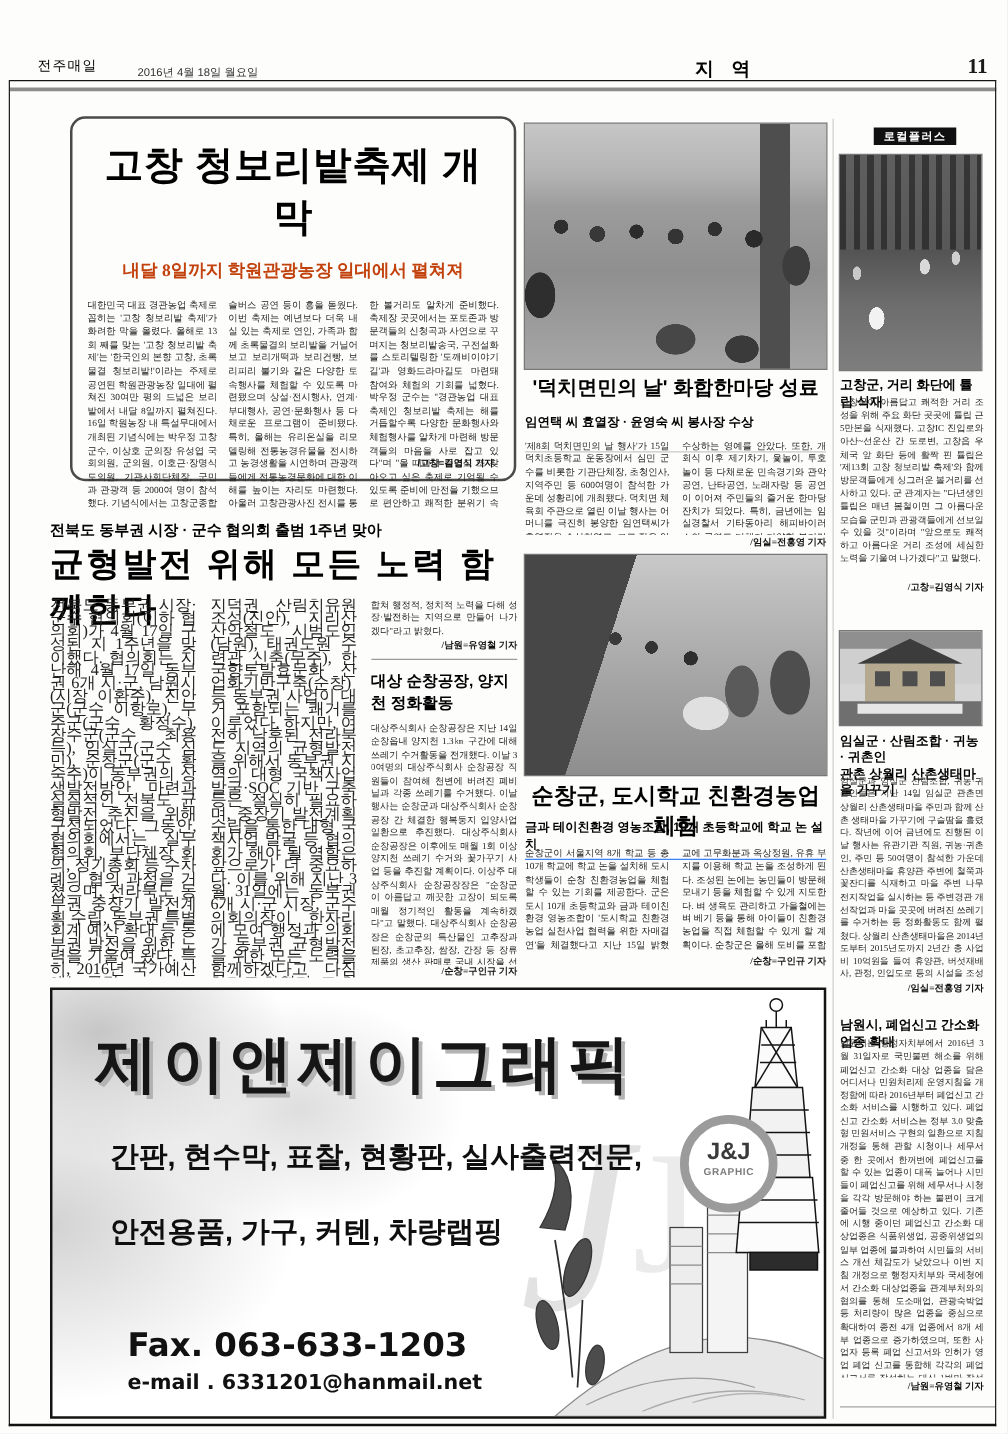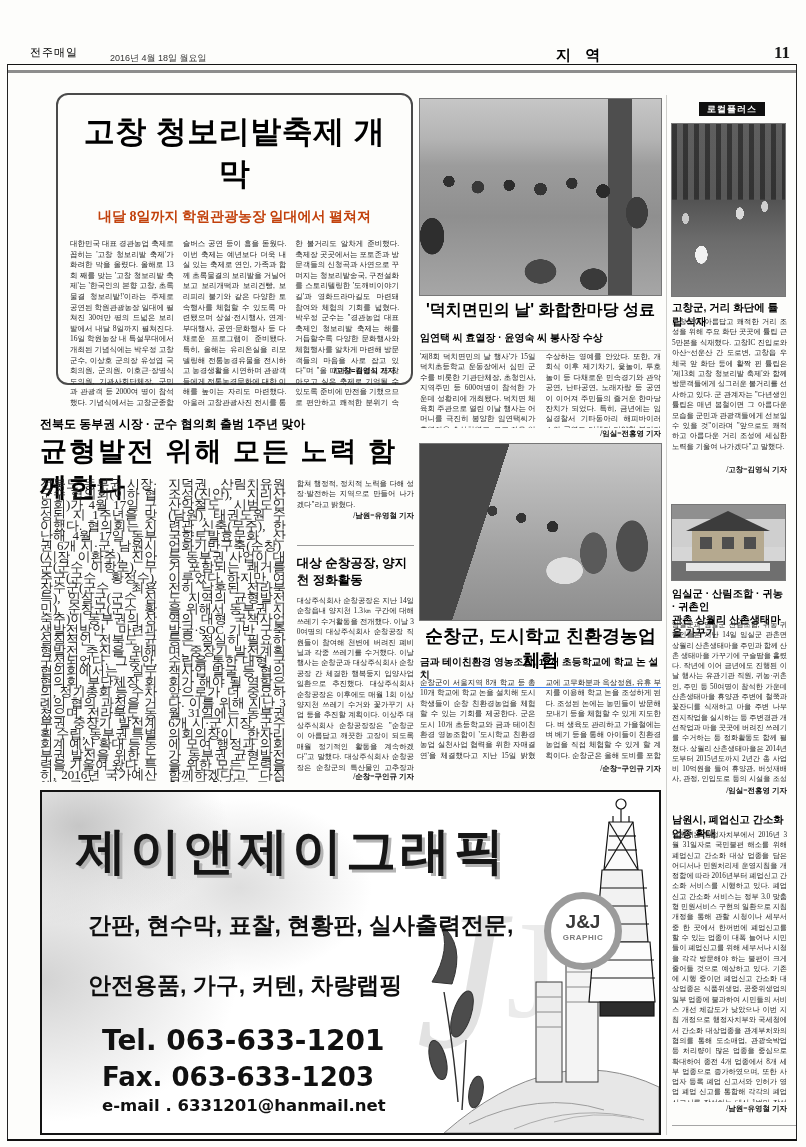--- a/index.html
+++ b/index.html
@@ -65,41 +65,41 @@
       radial-gradient(ellipse 22px 34px at 72% 62%,#5a5a5a 60%,transparent 62%),
       radial-gradient(ellipse 26px 42px at 88% 58%,#4e4e4e 60%,transparent 62%),
       radial-gradient(ellipse 30px 22px at 60% 72%,#e0e0e0 60%,transparent 62%),
       linear-gradient(108deg,#474747 0 30%,transparent 30%),
       linear-gradient(180deg,#c9c9c9 0%,#b9b9b9 24%,#a3a3a3 60%,#8e8e8e 100%);}
   .ph-house{left:672px;top:505px;width:113px;height:75px;background:#d6d6d6;}
 
   
   .dk-h{left:420px;top:300px;width:241px;text-align:center;font-weight:800;font-size:16px;color:#000;}
   .dk-sub{left:420px;top:331px;width:241px;font-weight:700;font-size:10px;color:#000;
-          border-bottom:1px solid #c9c9c6;padding-bottom:5px;}
+          border-bottom:1px solid #c9c9c6;padding-bottom:16px;}
   .dk-body{left:420px;top:352px;width:241px;height:76px;display:flex;gap:10px;}
   .dk-col{flex:1;font-size:7.5px;line-height:10.4px;overflow:hidden;}
   .dk-by{left:540px;top:429px;width:121px;}
 
   
   .lp-badge{left:699px;top:102px;width:66px;height:14px;background:#101010;color:#fff;
             font-weight:700;font-size:9px;letter-spacing:1px;text-align:center;line-height:14px;}
   .tu-h{left:672px;top:301px;width:115px;font-weight:800;font-size:10.5px;color:#000;}
   .tu-body{left:672px;top:317px;width:115px;height:146px;font-size:7.3px;line-height:10.4px;overflow:hidden;}
   .tu-by{left:672px;top:465px;width:115px;}
 
   
   .bl-kicker{left:40px;top:416px;font-weight:700;font-size:12px;color:#000;}
   .bl-h{left:40px;top:433px;width:380px;font-weight:900;font-size:27px;letter-spacing:2px;color:#000;}
   .bl-body{left:40px;top:479px;width:374px;height:303px;display:flex;gap:11px;}
   .bl-col{flex:1;font-size:13px;line-height:10.4px;overflow:hidden;}
   .bl-col3{flex:1;display:flex;flex-direction:column;overflow:hidden;}
   .bl-end{font-size:7.4px;line-height:10.4px;height:32px;overflow:hidden;}
   .ds-h{font-weight:800;font-size:12.5px;color:#000;border-top:1px solid #9a9a9a;
-        margin-top:24px;padding-top:9px;}
+        margin-top:6px;padding-top:9px;}
   .ds-body{font-size:7.4px;line-height:10.4px;flex:1;overflow:hidden;margin-top:7px;}
 
   
   .sc-h{left:420px;top:624px;width:241px;text-align:center;font-weight:900;font-size:18px;color:#000;}
   .sc-sub{left:420px;top:656px;width:241px;font-weight:700;font-size:9.8px;color:#000;
           border-bottom:1px solid #3b82f6;padding-bottom:5px;}
   .sc-body{left:420px;top:678px;width:241px;height:84px;display:flex;gap:10px;}
   .sc-col{flex:1;font-size:7.5px;line-height:10.4px;overflow:hidden;}
   .sc-by{left:540px;top:764px;width:121px;}
 
@@ -273,18 +273,17 @@
         <path d="M52,248 q-2,40 -4,70"></path>
       </g>
     </svg>
     <div class="ad-title">제이앤제이그래픽</div>
     <div class="ad-logo">
       <div class="lt">J&amp;J</div>
       <div class="lb">GRAPHIC</div>
     </div>
     <div class="ad-line1 sans">간판, 현수막, 표찰, 현황판, 실사출력전문,</div>
     <div class="ad-line2 sans">안전용품, 가구, 커텐, 차량랩핑</div>
-    <div class="ad-tel">Tel. 063-633-1201</div>
     <div class="ad-fax">Fax. 063-633-1203</div>
     <div class="ad-email">e-mail . 6331201@hanmail.net</div>
   </section>
 
 </div>
 
 </body></html>

